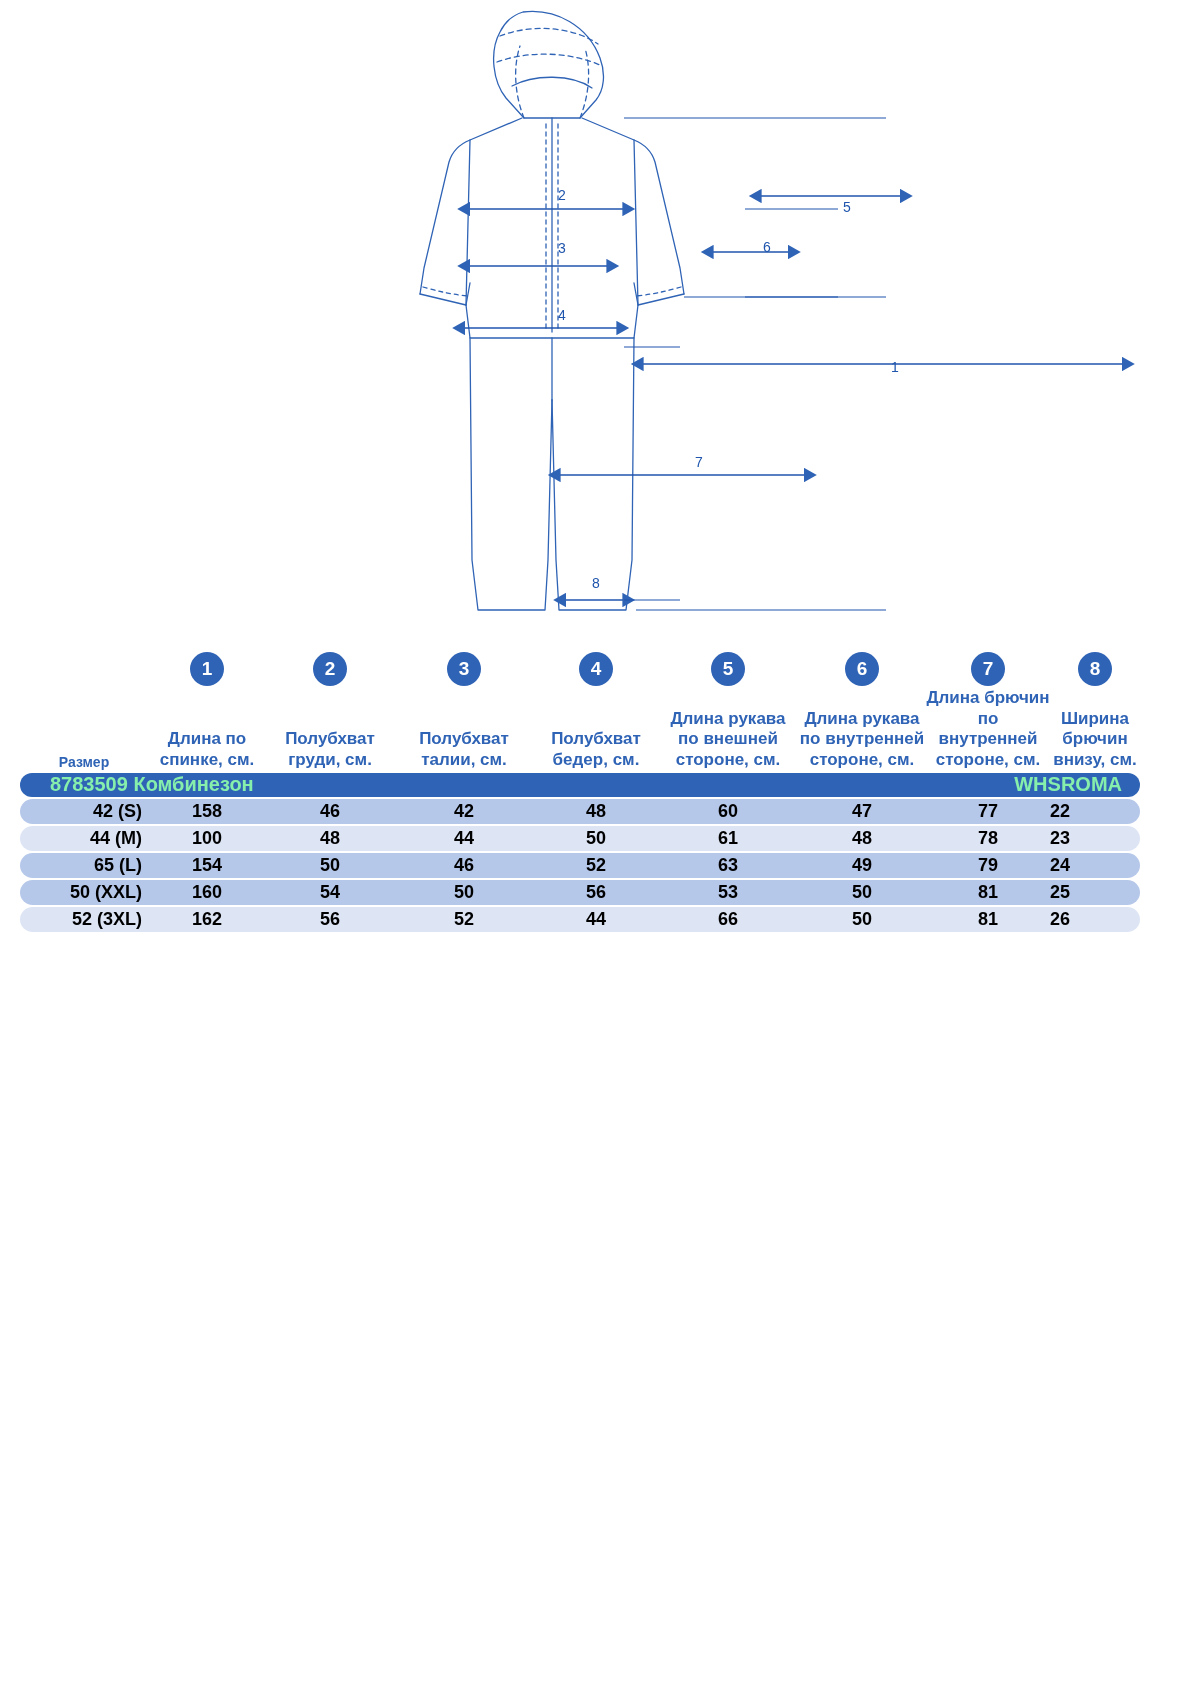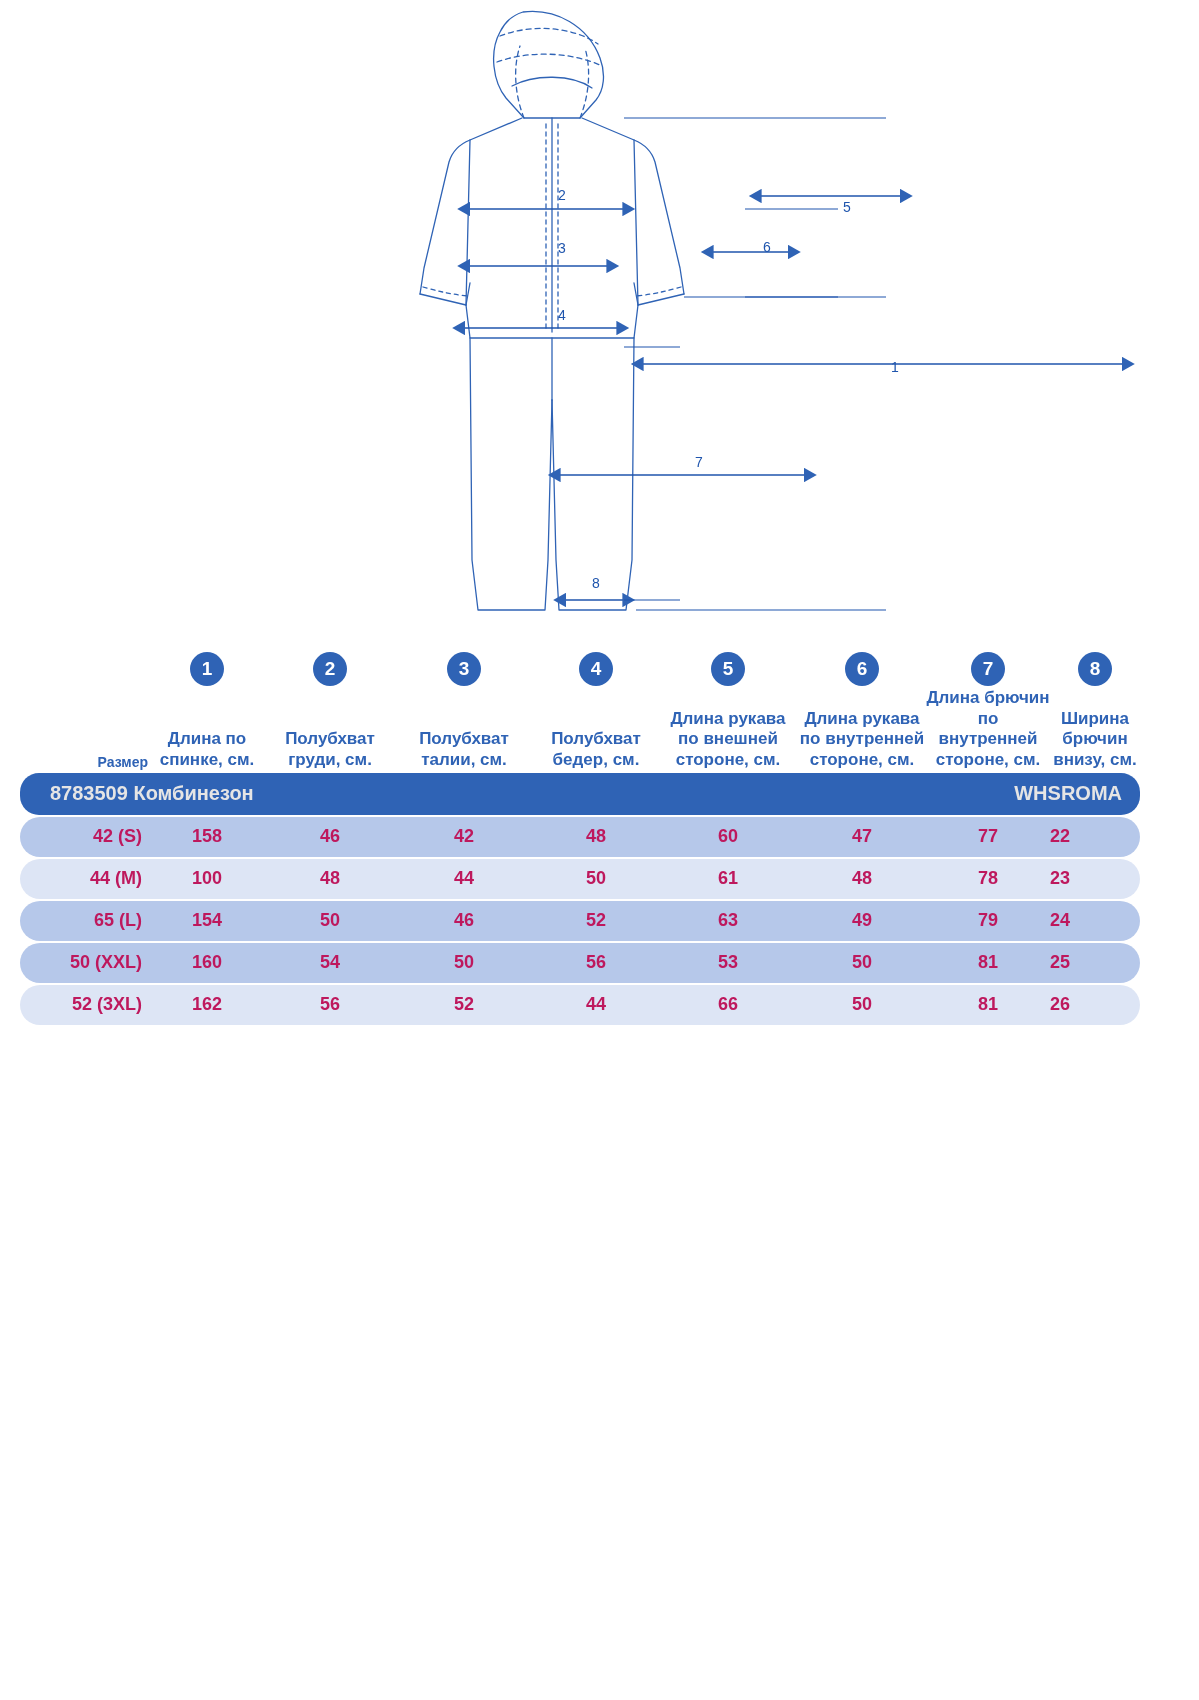--- a/index.html
+++ b/index.html
@@ -74,53 +74,53 @@
   .head-row td {
     text-align: center;
     vertical-align: bottom;
     font-size: 17px;
     font-weight: bold;
     line-height: 1.22;
     color: #2f63b5;
     padding-bottom: 10px;
   }
   .head-row td.first {
-    text-align: right;
+    text-align: center;
     font-size: 14px;
   }
 
   
   .banner td {
     background: #2f63b5;
-    color: #e5e5e5;
-    height: 42px;
+    color: #86efac;
+    height: 24px;
     font-size: 20px;
     font-weight: bold;
     vertical-align: middle;
   }
   .banner td.left-cap {
     border-top-left-radius: 19px;
     border-bottom-left-radius: 19px;
     padding-left: 30px;
     text-align: left;
   }
   .banner td.right-cap {
     border-top-right-radius: 19px;
     border-bottom-right-radius: 19px;
     padding-right: 18px;
     text-align: right;
   }
 
   
   tr.data td {
-    height: 40px;
+    height: 25px;
     text-align: center;
     font-size: 18px;
     font-weight: bold;
-    color: #be185d;
+    color: #000000;
     vertical-align: middle;
   }
   tr.data td.first {
     border-top-left-radius: 20px;
     border-bottom-left-radius: 20px;
     padding-right: 6px;
     text-align: right;
   }
   tr.data td.last {
     border-top-right-radius: 20px;

